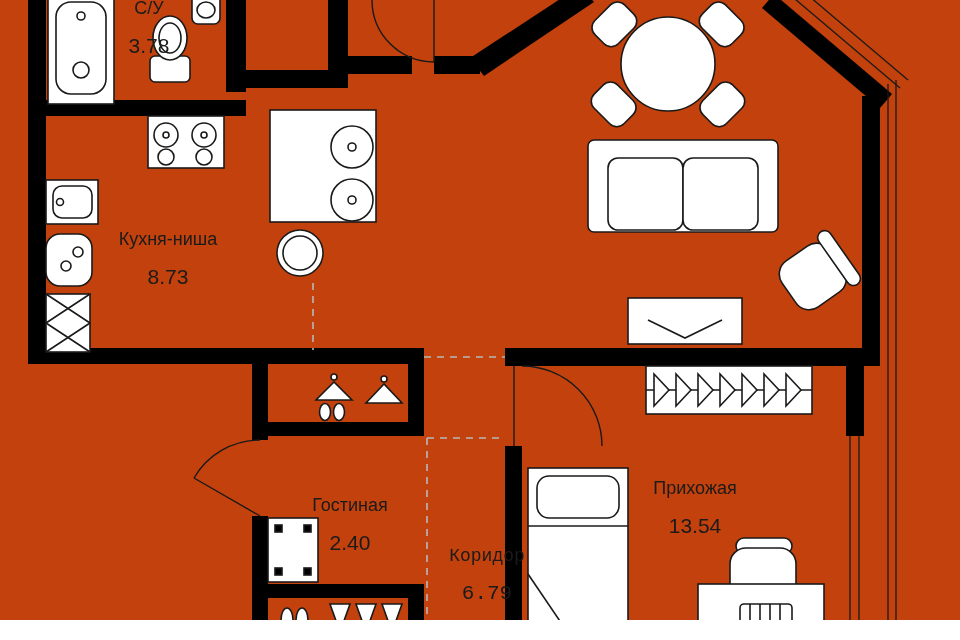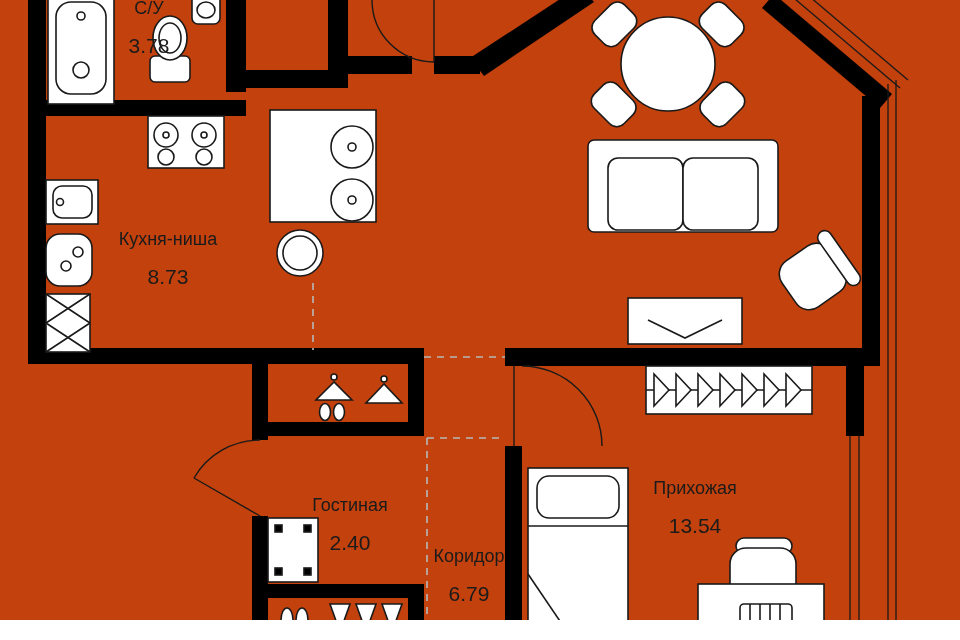--- a/index.html
+++ b/index.html
@@ -208,21 +208,21 @@
     <div class="room-name">Кухня-ниша</div>
     <div class="room-area">8.73</div>
   </div>
 
 
   <div class="room-label" style="left:350px;top:494px;">
     <div class="room-name">Гостиная</div>
     <div class="room-area">2.40</div>
   </div>
 
-  <div class="room-label" style="left:469px;top:545px;">
+  <div class="room-label" style="left:487px;top:545px;font-family:Liberation Mono, monospace;">
     <div class="room-name">Коридор</div>
     <div class="room-area">6.79</div>
   </div>
 
   <div class="room-label" style="left:695px;top:477px;">
     <div class="room-name">Прихожая</div>
     <div class="room-area">13.54</div>
   </div>
 
 </div>

